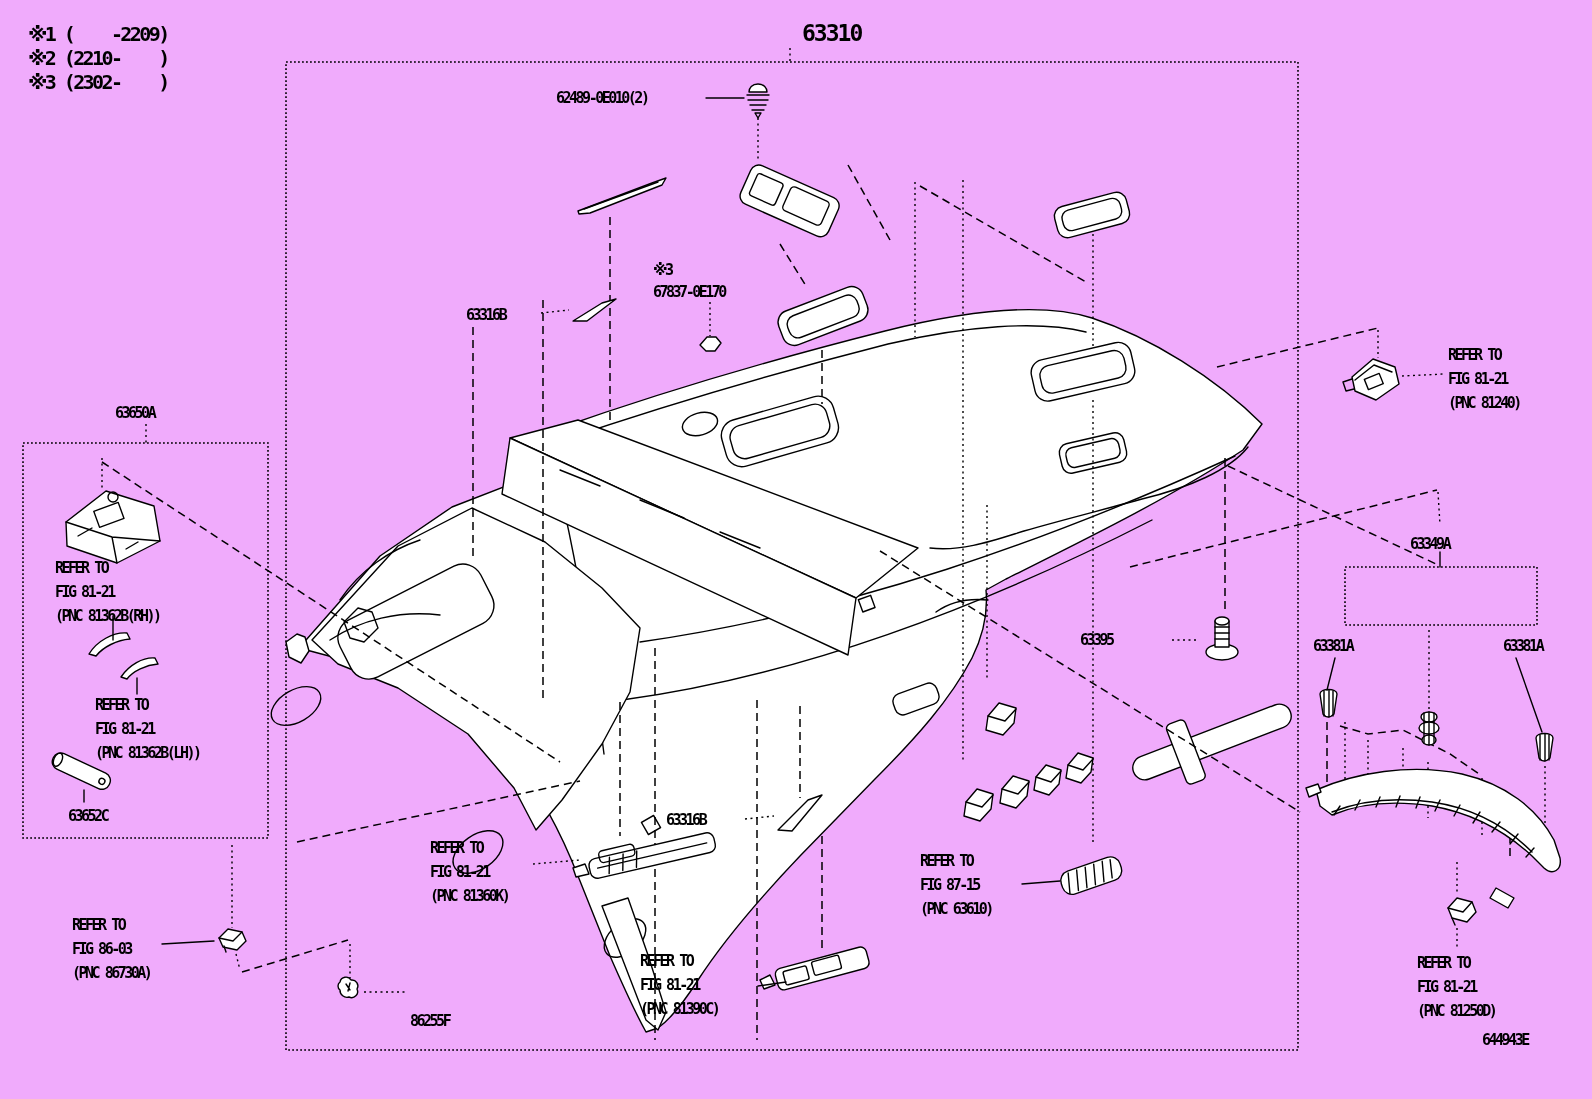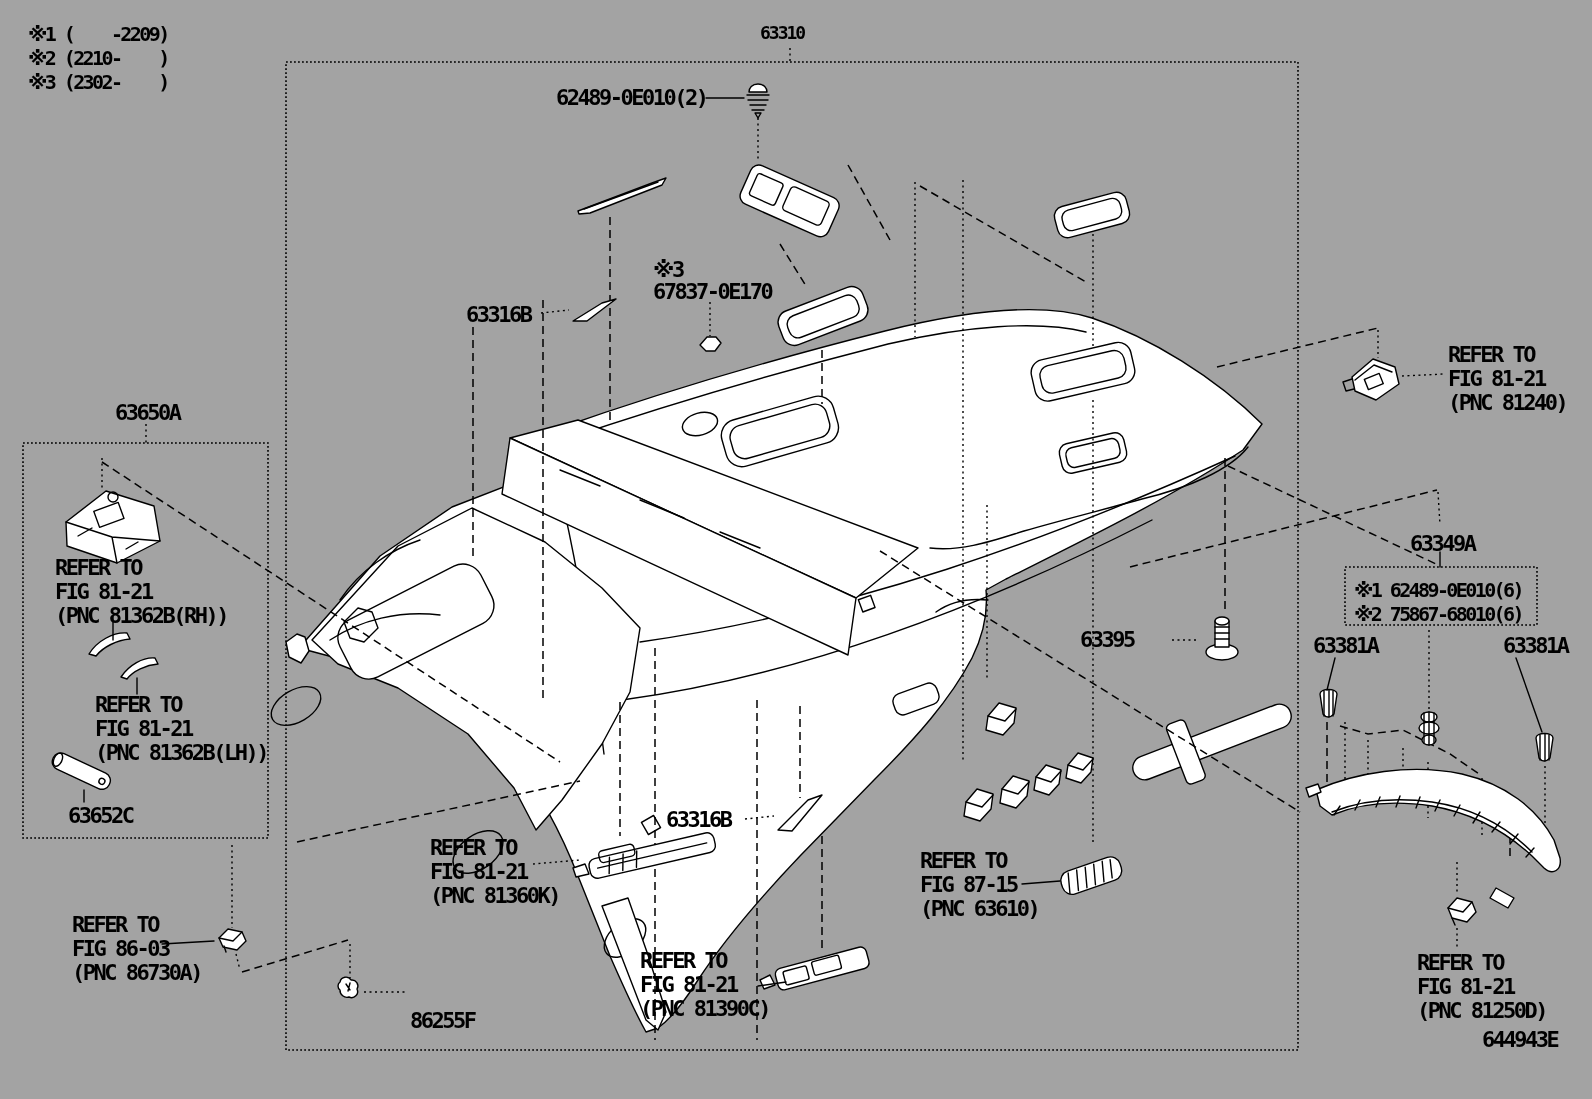--- a/index.html
+++ b/index.html
@@ -1,22 +1,22 @@
 <!DOCTYPE html>
 <html><head>
 <meta charset="utf-8">
 <style>
   html,body{margin:0;padding:0;background:#fff;}
-  #stage{position:relative;width:1592px;height:1099px;background:#a3a3a3;overflow:hidden;
+  #stage{position:relative;width:1592px;height:1099px;background:#f0abfc;overflow:hidden;
          font-family:"DejaVu Sans Mono","DejaVu Sans",monospace;}
   #art{position:absolute;left:0;top:0;}
-  .lbl{position:absolute;font-weight:bold;font-size:22px;line-height:24px;
+  .lbl{position:absolute;font-weight:bold;font-size:15px;line-height:24px;
        letter-spacing:-2.5px;white-space:pre;color:#000;}
   .lbl.small{font-size:20px;line-height:24px;letter-spacing:-2.6px;}
-  .lbl.title{font-size:18px;letter-spacing:-2px;}
+  .lbl.title{font-size:23px;letter-spacing:-2px;margin-left:42px;}
   .s{fill:none;stroke:#000;stroke-width:1.4;stroke-linejoin:round;stroke-linecap:round;}
   .sw{fill:#fff;stroke:#000;stroke-width:1.4;stroke-linejoin:round;stroke-linecap:round;}
   .d{fill:none;stroke:#000;stroke-width:1.5;stroke-dasharray:8 5;}
   .t{fill:none;stroke:#000;stroke-width:1.4;stroke-dasharray:2 3.5;}
   .box{fill:none;stroke:#000;stroke-width:1.6;stroke-dasharray:1.8 2.2;}
 </style>
 </head>
 <body>
 
 <div id="stage">
@@ -316,21 +316,19 @@
 FIG 81-21
 (PNC 81390C)</div>
   <div class="lbl" style="left:920px;top:849px">REFER TO
 FIG 87-15
 (PNC 63610)</div>
   <div class="lbl" style="left:1080px;top:628px">63395</div>
   <div class="lbl" style="left:1448px;top:343px">REFER TO
 FIG 81-21
 (PNC 81240)</div>
   <div class="lbl" style="left:1410px;top:532px">63349A</div>
-  <div class="lbl small" style="left:1354px;top:578px">※1 62489-0E010(6)
-※2 75867-68010(6)</div>
   <div class="lbl" style="left:1313px;top:634px">63381A</div>
   <div class="lbl" style="left:1503px;top:634px">63381A</div>
   <div class="lbl" style="left:1417px;top:951px">REFER TO
 FIG 81-21
 (PNC 81250D)</div>
   <div class="lbl" style="left:1482px;top:1028px">644943E</div>
 </div>
 
 </body></html>

